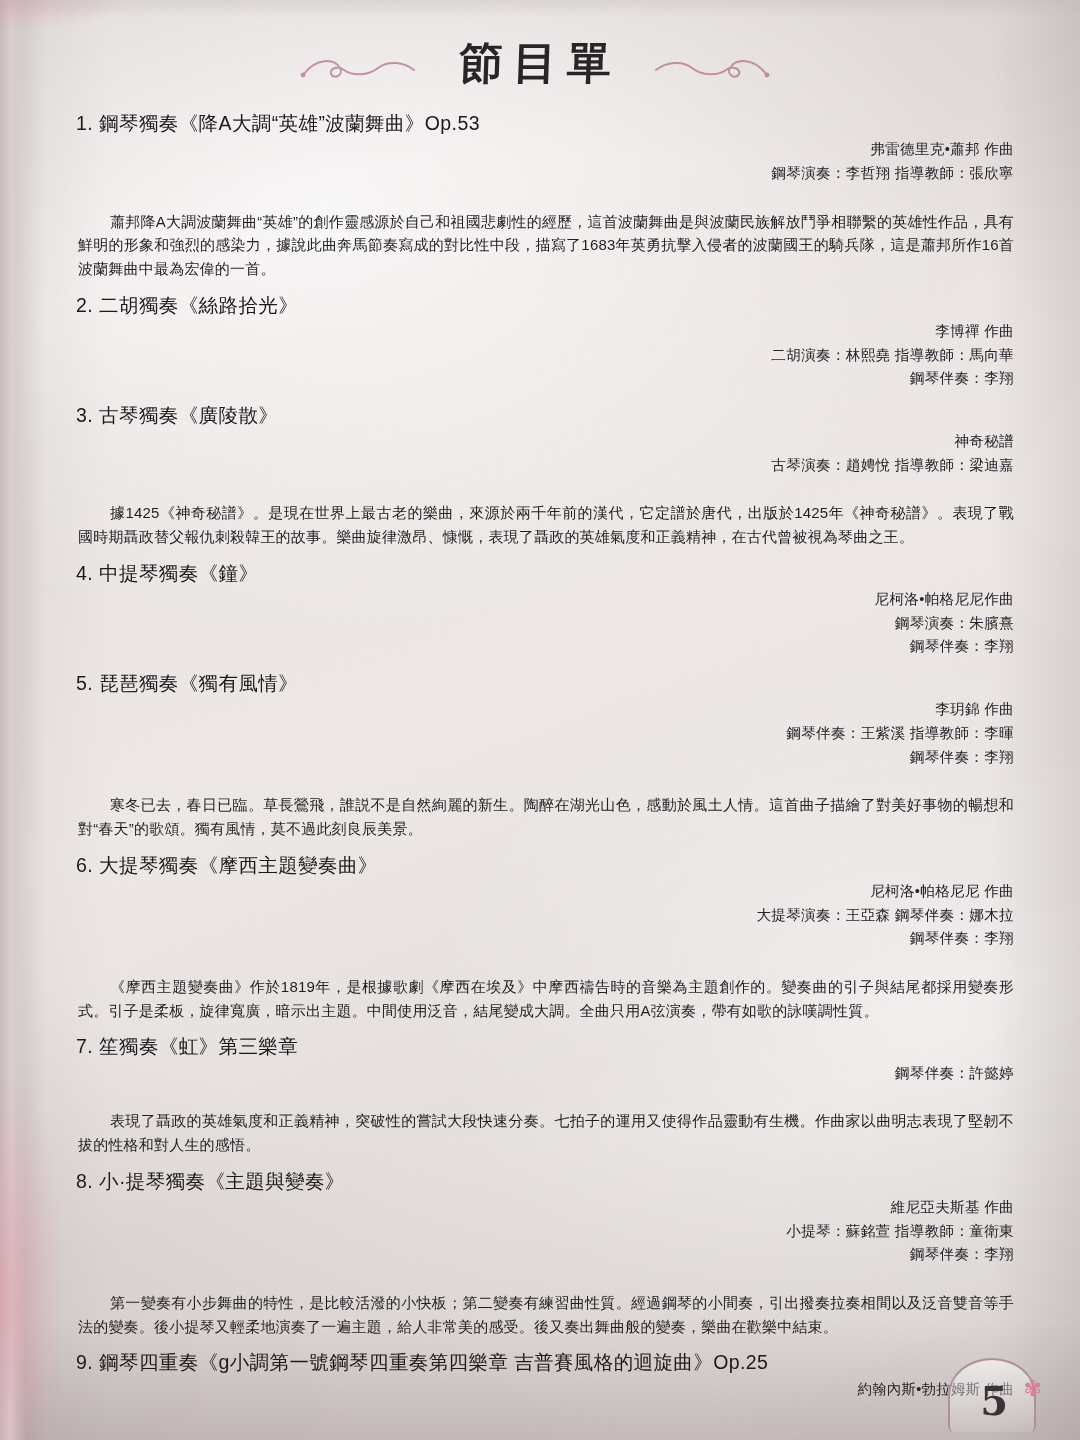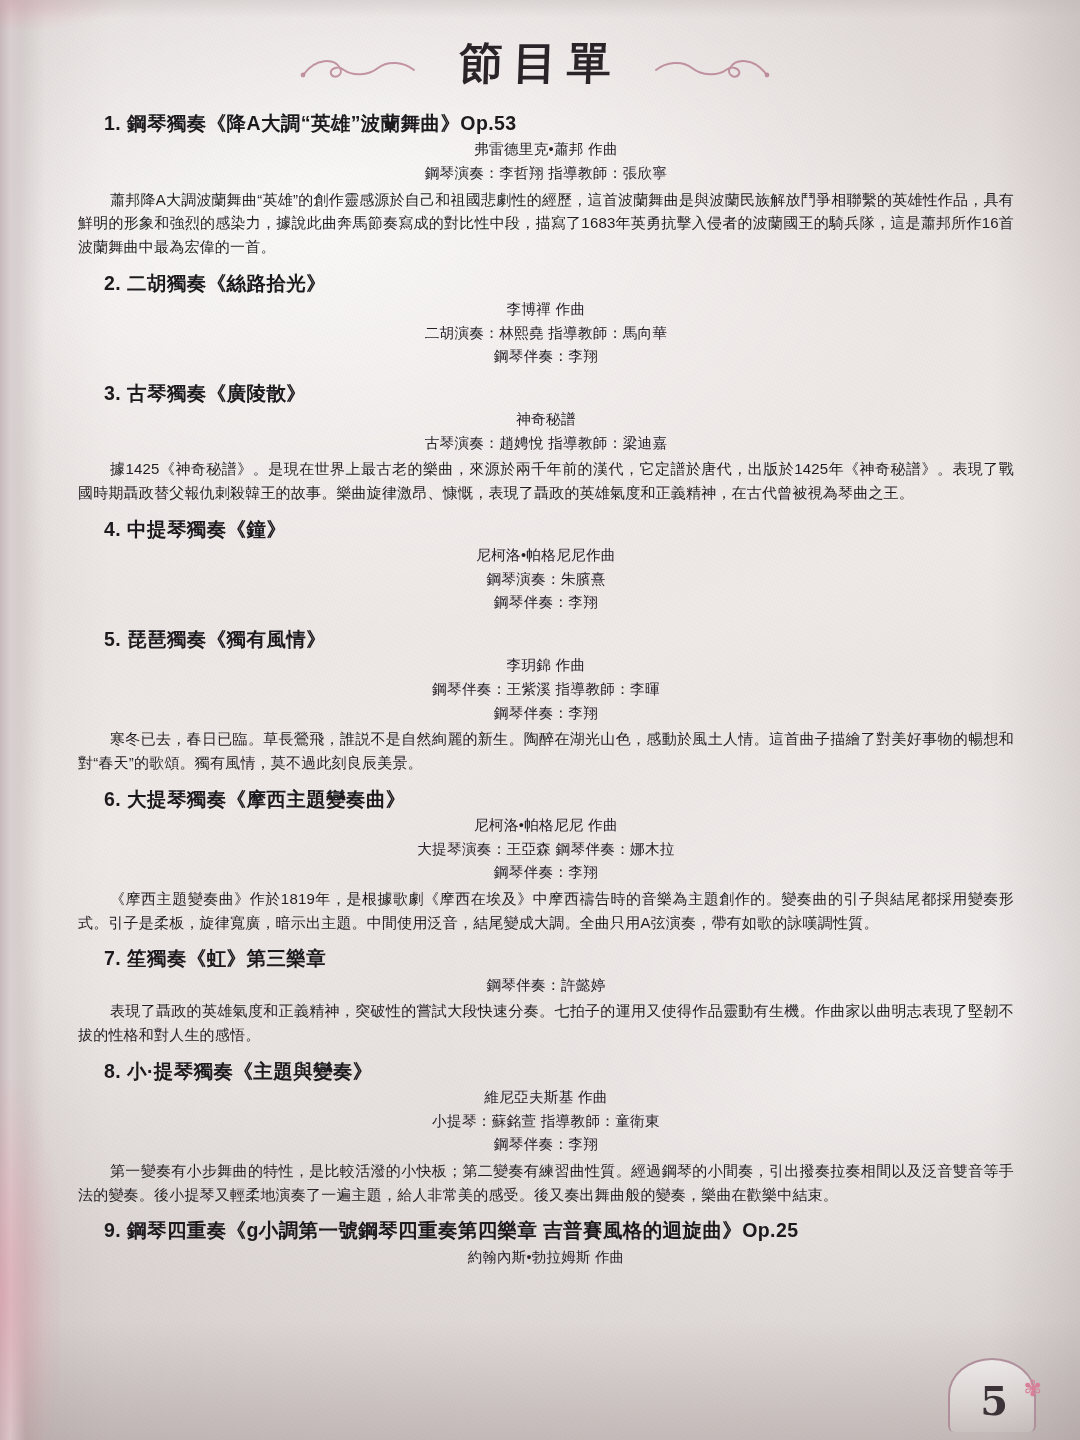--- a/index.html
+++ b/index.html
@@ -111,41 +111,40 @@
 
   
   .program {
     padding: 0 66px 0 78px;
   }
   .item {
     margin-bottom: 11px;
   }
   .item-title {
     font-size: 19.5px;
-    font-weight: 700;
+    font-weight: 400;
     line-height: 1.35;
     color: #1d1a1e;
     letter-spacing: 0.4px;
     margin-bottom: 2px;
     text-indent: -2px;
-    margin-left: 28px;
   }
   .item-title .num {
     margin-right: 6px;
   }
   .credits {
     text-align: right;
     font-size: 14.6px;
     line-height: 1.62;
     color: #26222a;
     letter-spacing: 0.3px;
   }
-  .credits .row { white-space: nowrap; text-align: center; }
+  .credits .row { white-space: nowrap; }
   .desc {
-    margin-top: 2px;
+    margin-top: 24px;
     font-size: 15px;
     line-height: 1.58;
     text-align: justify;
     text-justify: inter-ideograph;
     text-indent: 32px;
     color: #211e22;
     letter-spacing: 0.2px;
   }
   .item-9 .credits { font-size: 14.4px; }
 

